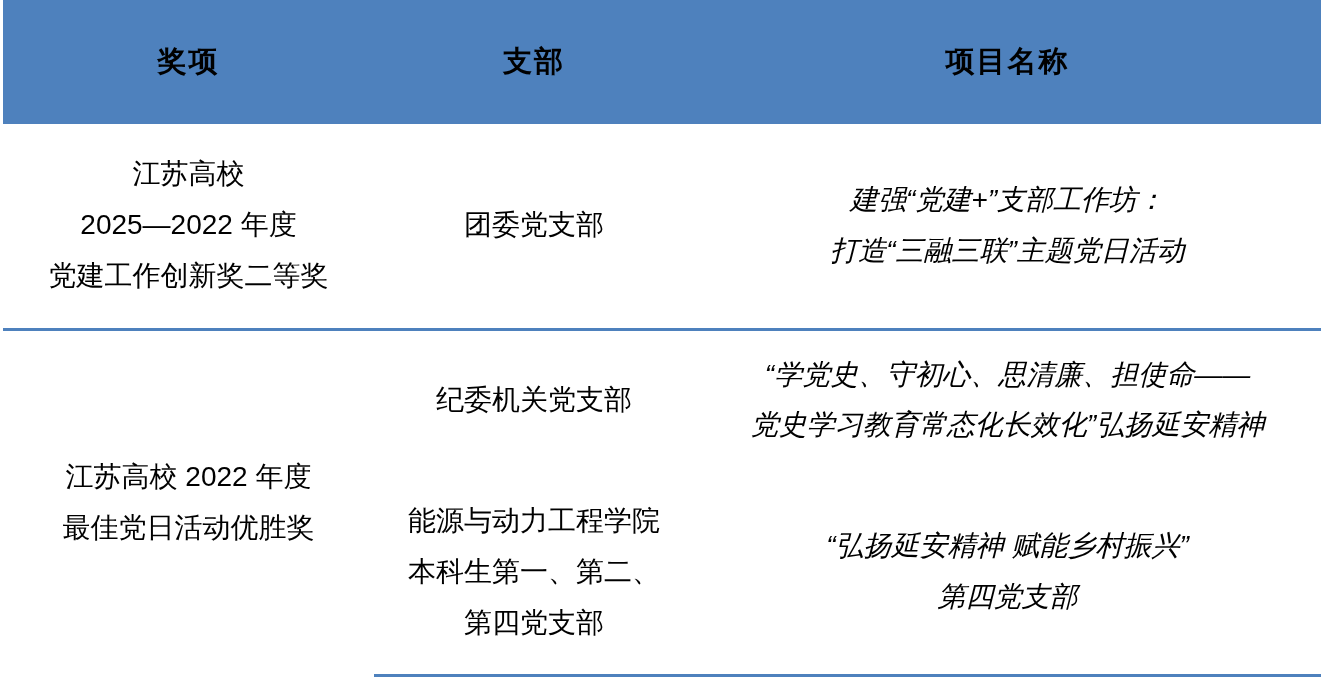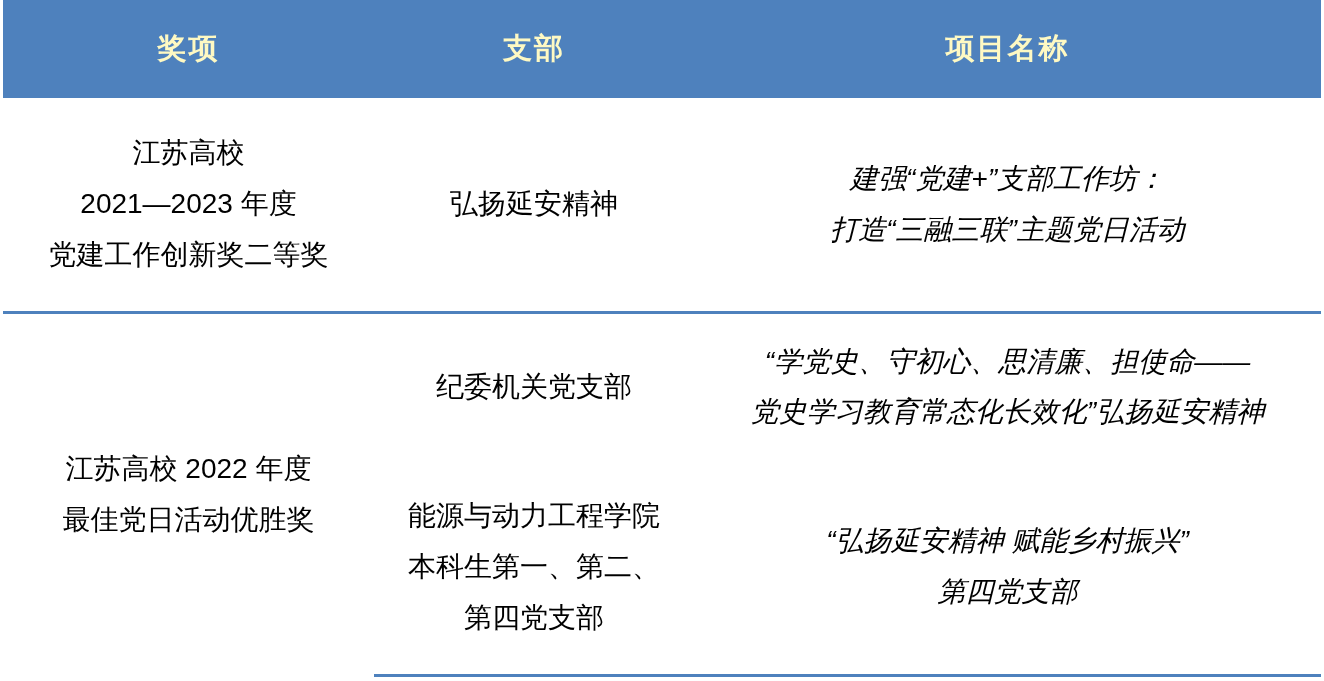--- a/index.html
+++ b/index.html
@@ -25,27 +25,27 @@
   table.award-table {
     width: 1318px;
     height: 677px;
     border-collapse: collapse;
     table-layout: fixed;
   }
 
   
   table.award-table thead th {
     background: #4E81BD;
-    color: #fef9c3;
+    color: #000000;
     font-weight: bold;
     font-size: 29px;
     letter-spacing: 2px;
     text-align: center;
     vertical-align: middle;
-    height: 98px;
+    height: 124px;
     padding: 0;
     border: none;
   }
   thead th.sep-left {
     border-left: 1px dotted #1a1a1a;
   }
 
   
   table.award-table tbody td {
     background: #ffffff;
@@ -97,27 +97,27 @@
         <th class="sep-left">项目名称</th>
       </tr>
     </thead>
 
     <tbody>
 
       <tr>
         <td class="edge-left" rowspan="1">
           <span class="cell-lines">
             <span class="ln">江苏高校</span>
-            <span class="ln">2021—2023 年度</span>
+            <span class="ln">2025—2022 年度</span>
             <span class="ln">党建工作创新奖二等奖</span>
           </span>
         </td>
         <td class="sep-left">
           <span class="cell-lines">
-            <span class="ln">弘扬延安精神</span>
+            <span class="ln">团委党支部</span>
           </span>
         </td>
         <td class="sep-left edge-right">
           <span class="cell-lines">
             <span class="ln">建强“党建+”支部工作坊：</span>
             <span class="ln">打造“三融三联”主题党日活动</span>
           </span>
         </td>
       </tr>
 

